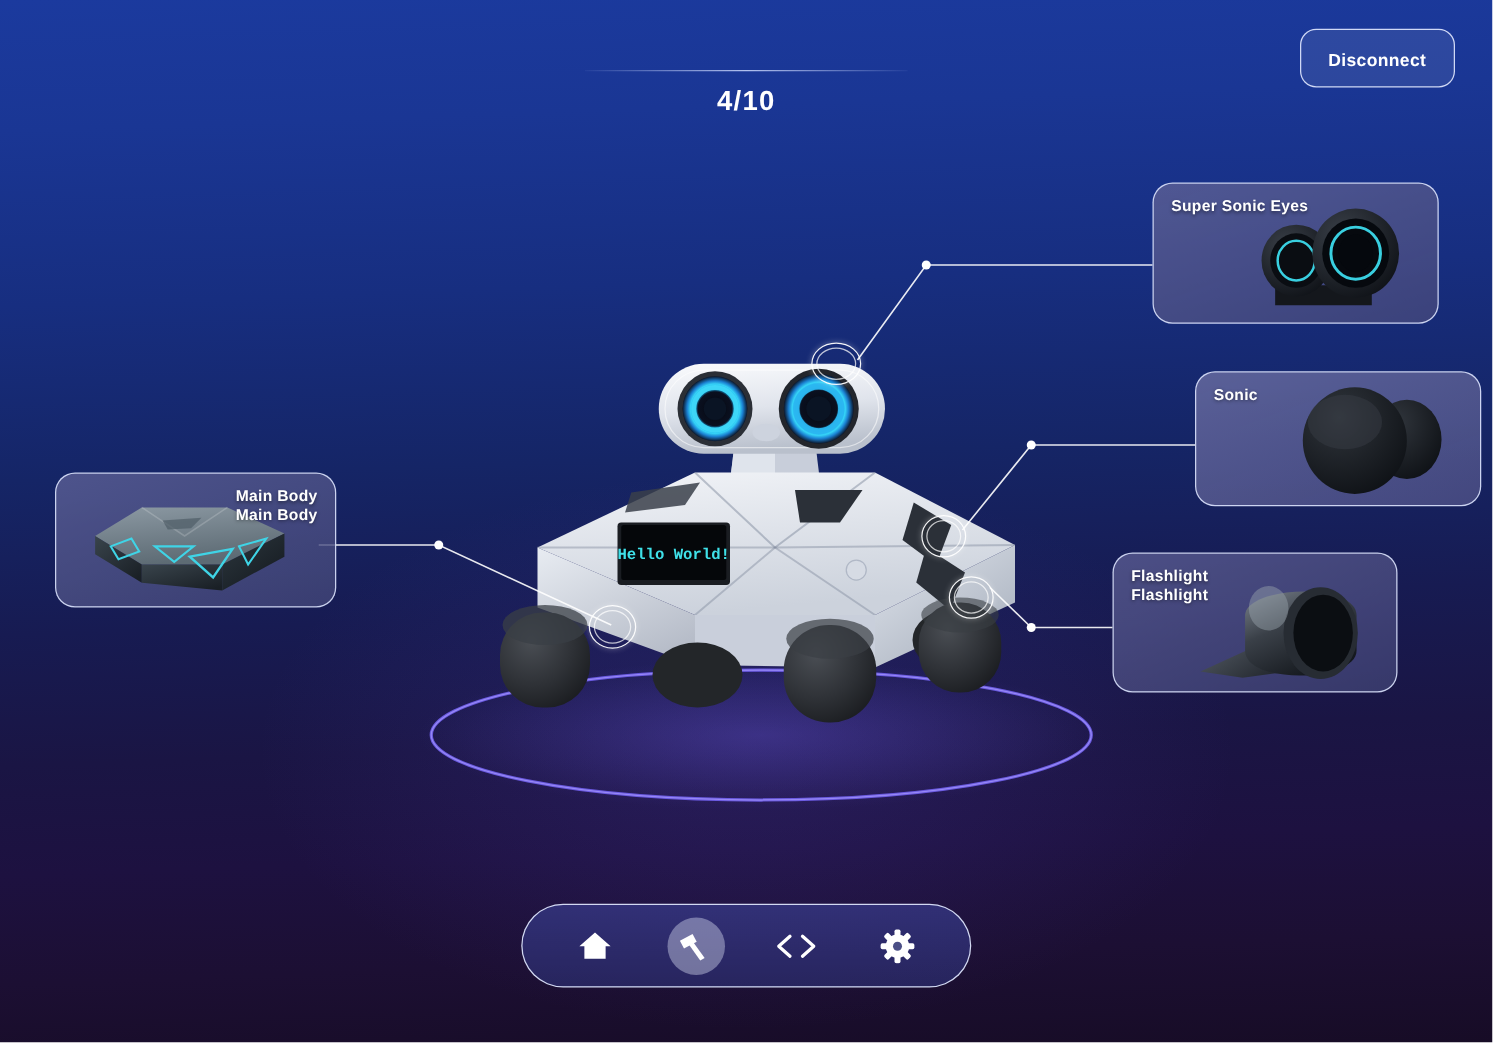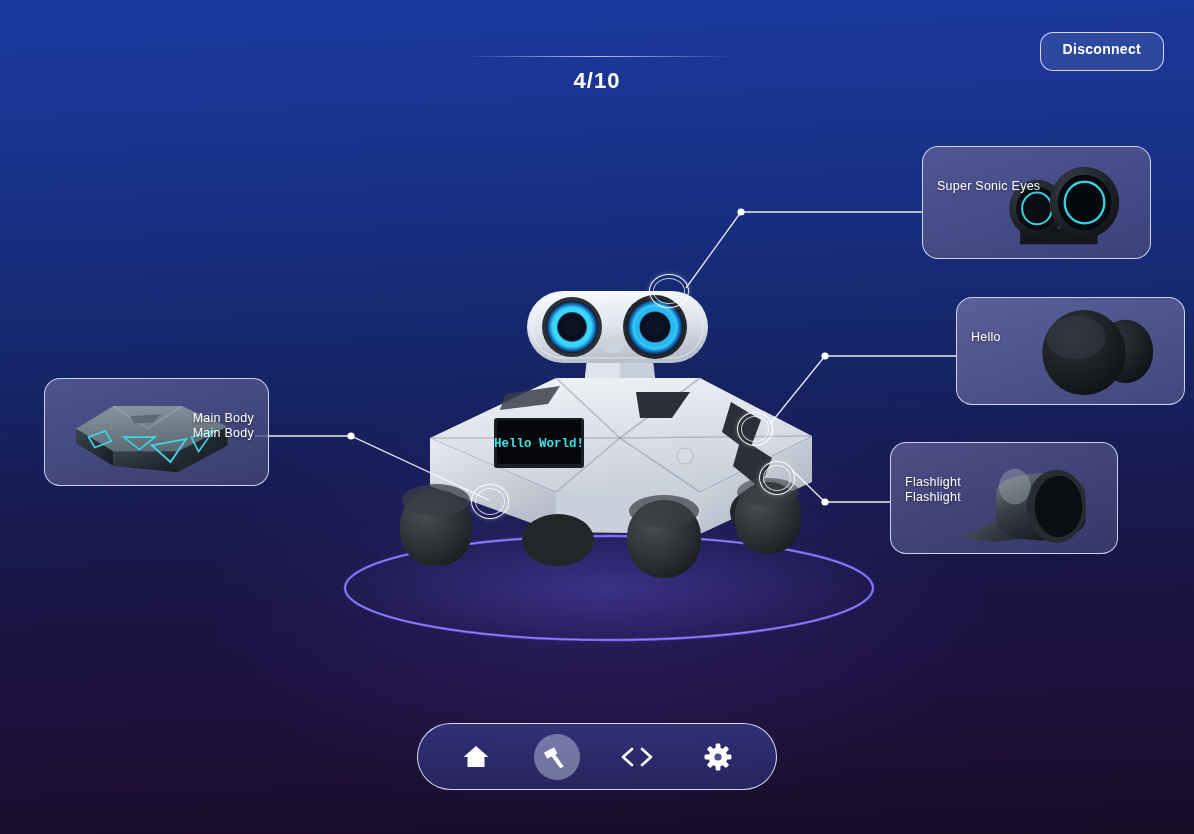--- a/index.html
+++ b/index.html
@@ -48,22 +48,22 @@
     background: linear-gradient(90deg, rgba(190,205,255,0.05), rgba(205,218,255,0.85), rgba(190,205,255,0.05));
   }
   #step-counter {
     margin-top: 11px;
     font-size: 22px; font-weight: bold; color: #ffffff;
     letter-spacing: 1px;
   }
 
   
   #disconnect-button {
-    position: absolute; right: 30px; top: 32px;
-    padding: 8px 22px 13px;
+    position: absolute; right: 30px; top: 23px;
+    padding: 16px 22px 13px;
     border: 1.5px solid rgba(226,233,255,0.90);
     border-radius: 13px;
     background: rgba(255,255,255,0.085);
     color: #ffffff; font-size: 14px; font-weight: bold;
     letter-spacing: 0.3px;
     cursor: pointer;
     margin-left: 20px;
   }
 
   
@@ -73,25 +73,24 @@
   .part-card {
     position: absolute;
     border: 1.6px solid rgba(222,230,255,0.88);
     border-radius: 16px;
     background: linear-gradient(160deg, rgba(92,96,150,0.82), rgba(68,72,124,0.80));
     overflow: hidden;
     cursor: pointer;
   }
   .part-card .card-label {
     position: absolute; top: 11px; left: 14px; right: 14px;
-    font-size: 12.5px; font-weight: normal; color: #ffffff;
+    font-size: 12.5px; font-weight: bold; color: #ffffff;
     letter-spacing: 0.25px; line-height: 1.18;
     text-shadow: 0 1px 3px rgba(0,0,0,0.45);
     z-index: 3;
-    margin-top: 21px;
   }
   .part-card.align-right .card-label { text-align: right; }
   .part-card .card-art { position: absolute; inset: 0; z-index: 1; }
 
   #card-eyes      { left: 922px; top: 146px;  width: 229px; height: 113px; }
   #card-wheels    { left: 956px; top: 297px;  width: 229px; height: 108px;
                     background: linear-gradient(160deg, rgba(100,104,158,0.88), rgba(74,78,132,0.86)); }
   #card-flashlight{ left: 890px; top: 442px;  width: 228px; height: 112px;
                     background: linear-gradient(160deg, rgba(86,88,142,0.85), rgba(60,62,112,0.85)); }
   #card-mainbody  { left: 44px;  top: 378px;  width: 225px; height: 108px;
@@ -311,21 +310,21 @@
         <radialGradient id="wheelA" cx="0.35" cy="0.28" r="0.85">
           <stop offset="0" stop-color="#30353c"></stop>
           <stop offset="1" stop-color="#0c0f13"></stop>
         </radialGradient>
       </defs>
       <ellipse cx="170" cy="54" rx="28" ry="32" fill="url(#wheelA)"></ellipse>
       <ellipse cx="128" cy="55" rx="42" ry="43" fill="url(#wheelA)"></ellipse>
       <ellipse cx="120" cy="40" rx="30" ry="22" fill="#393f47" opacity="0.45"></ellipse>
     </svg>
     <div class="card-label">
-        <div>Hello</div>
+        <div>Sonic</div>
       </div>
   </div>
 
   <div class="part-card" id="card-flashlight">
     <svg class="card-art" viewBox="0 0 228 112">
       <defs>
         <linearGradient id="flBody" x1="0" y1="0" x2="0.6" y2="1">
           <stop offset="0" stop-color="#7d8590"></stop>
           <stop offset="0.45" stop-color="#3a4048"></stop>
           <stop offset="1" stop-color="#14181d"></stop>

